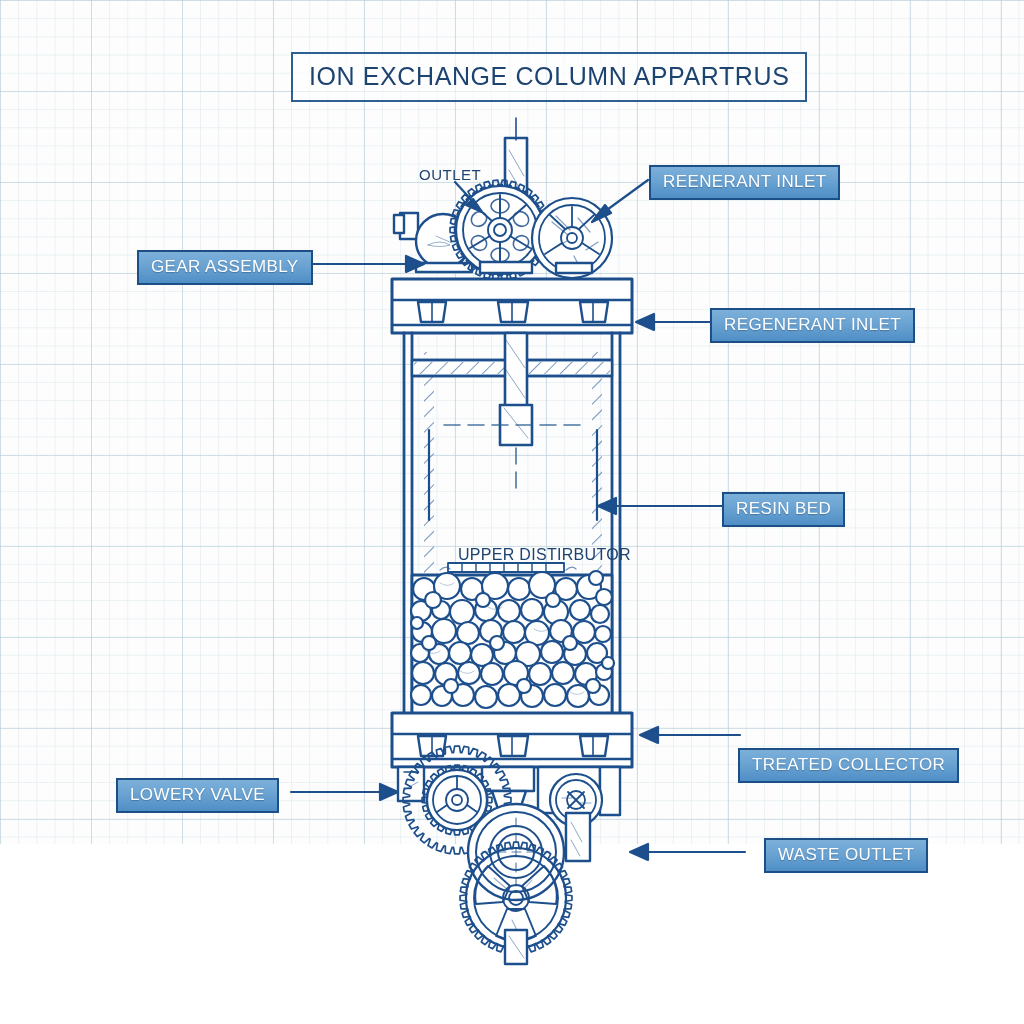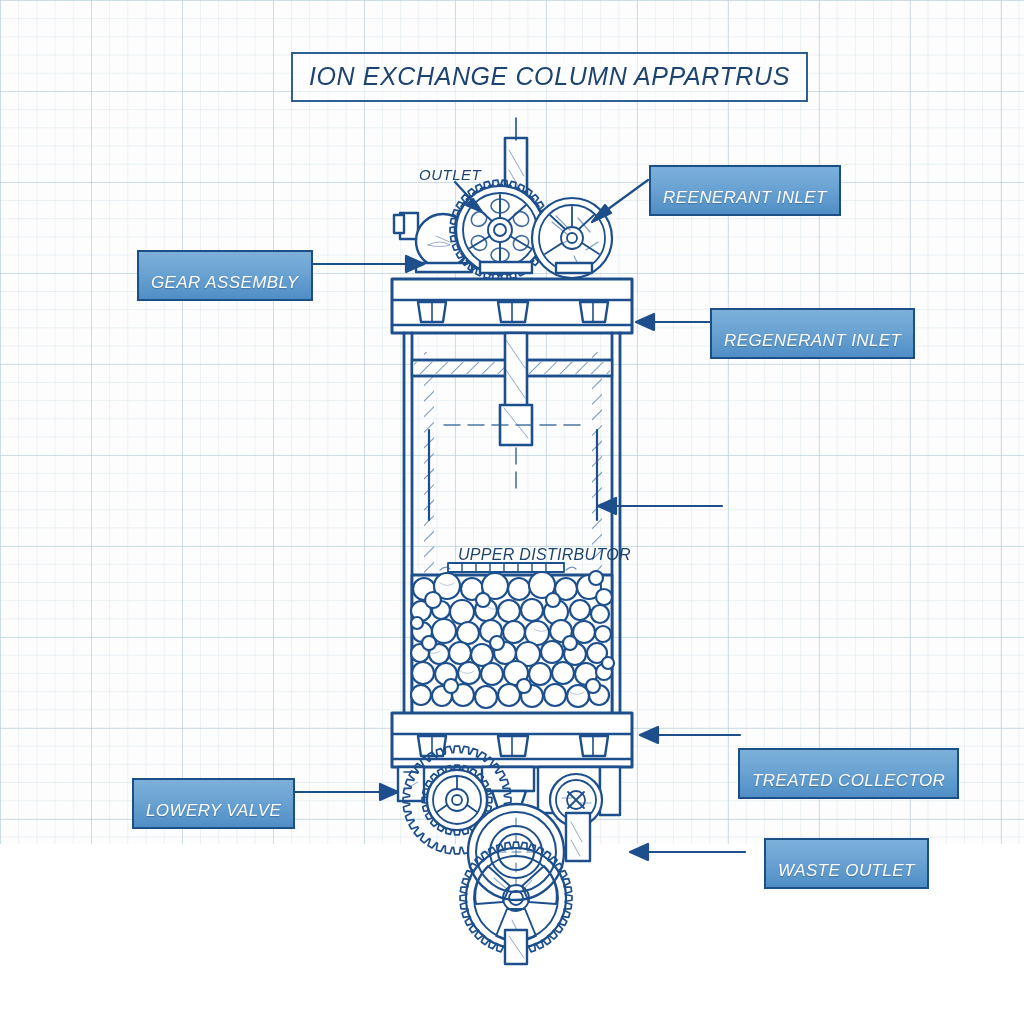--- a/index.html
+++ b/index.html
@@ -11,32 +11,31 @@
   }
   #stage{
     position:absolute;inset:0;width:1024px;height:844px;
     background-color:#fdfdfd;
     background-image:
       linear-gradient(to right, rgba(180,205,215,.55) 1px, transparent 1px),
       linear-gradient(to bottom, rgba(180,205,215,.55) 1px, transparent 1px),
       linear-gradient(to right, rgba(200,220,228,.35) 1px, transparent 1px),
       linear-gradient(to bottom, rgba(200,220,228,.35) 1px, transparent 1px);
     background-size:91px 91px, 91px 91px, 18.2px 18.2px, 18.2px 18.2px;
-    font-style:italic;
   }
   svg#art{position:absolute;left:0;top:0;width:1024px;height:1024px;}
   .lbl{
     position:absolute;
     background:linear-gradient(to bottom,#7cb0da 0%,#6aa3d2 45%,#4f8ec6 100%);
     border:2px solid #1c4f86;
     color:#ffffff;
     font-size:17px;
     letter-spacing:.4px;
     white-space:nowrap;
-    padding:21px 12px 6px 12px;
+    padding:5px 12px 6px 12px;
     box-sizing:border-box;
     text-shadow:0 1px 1px rgba(20,50,85,.35);
   }
   #title-box{
     position:absolute;left:291px;top:52px;
     border:2px solid #2d5f92;
     background:rgba(255,255,255,.55);
     color:#1d4370;
     font-size:25px;
     letter-spacing:.6px;
@@ -478,20 +477,21 @@
 
   <div id="motor-text">OUTLET</div>
   <div id="updist-text">UPPER DISTIRBUTOR</div>
 
   <div class="lbl" style="left:649px;top:165px;">REENERANT INLET</div>
 
   <div class="lbl" style="left:710px;top:308px;">REGENERANT INLET</div>
 
   <div class="lbl" style="left:137px;top:250px;">GEAR ASSEMBLY</div>
 
+  <div class="lbl" style="left:722px;top:492px;">RESIN BED</div>
 
   <div class="lbl" style="left:738px;top:721px;margin-top:27px;">TREATED COLLECTOR</div>
 
-  <div class="lbl" style="left:132px;top:778px;">LOWERY VALVE</div>
+  <div class="lbl" style="left:116px;top:778px;">LOWERY VALVE</div>
 
   <div class="lbl" style="left:744px;top:838px;margin-left:20px;">WASTE OUTLET</div>
 
 </div>
 
 </body></html>

